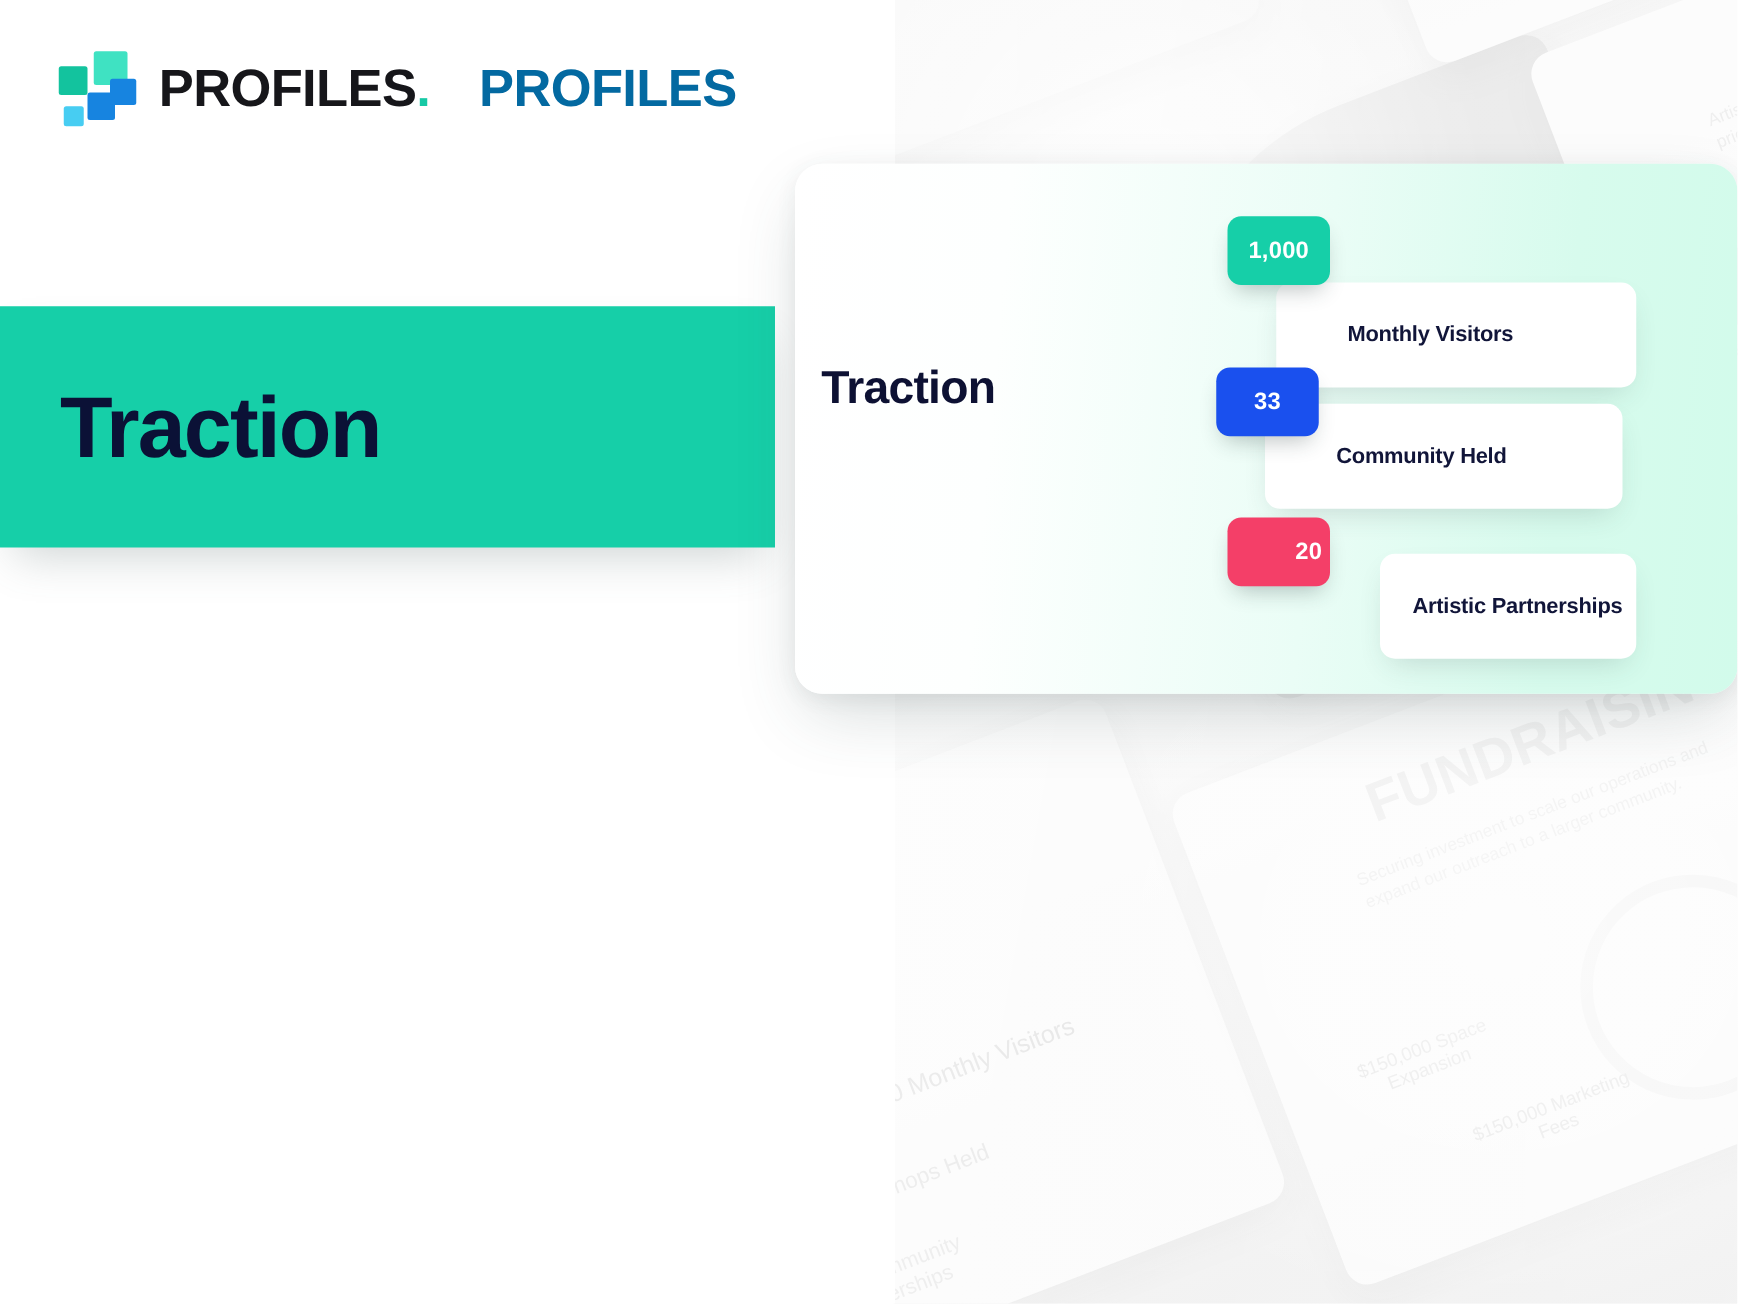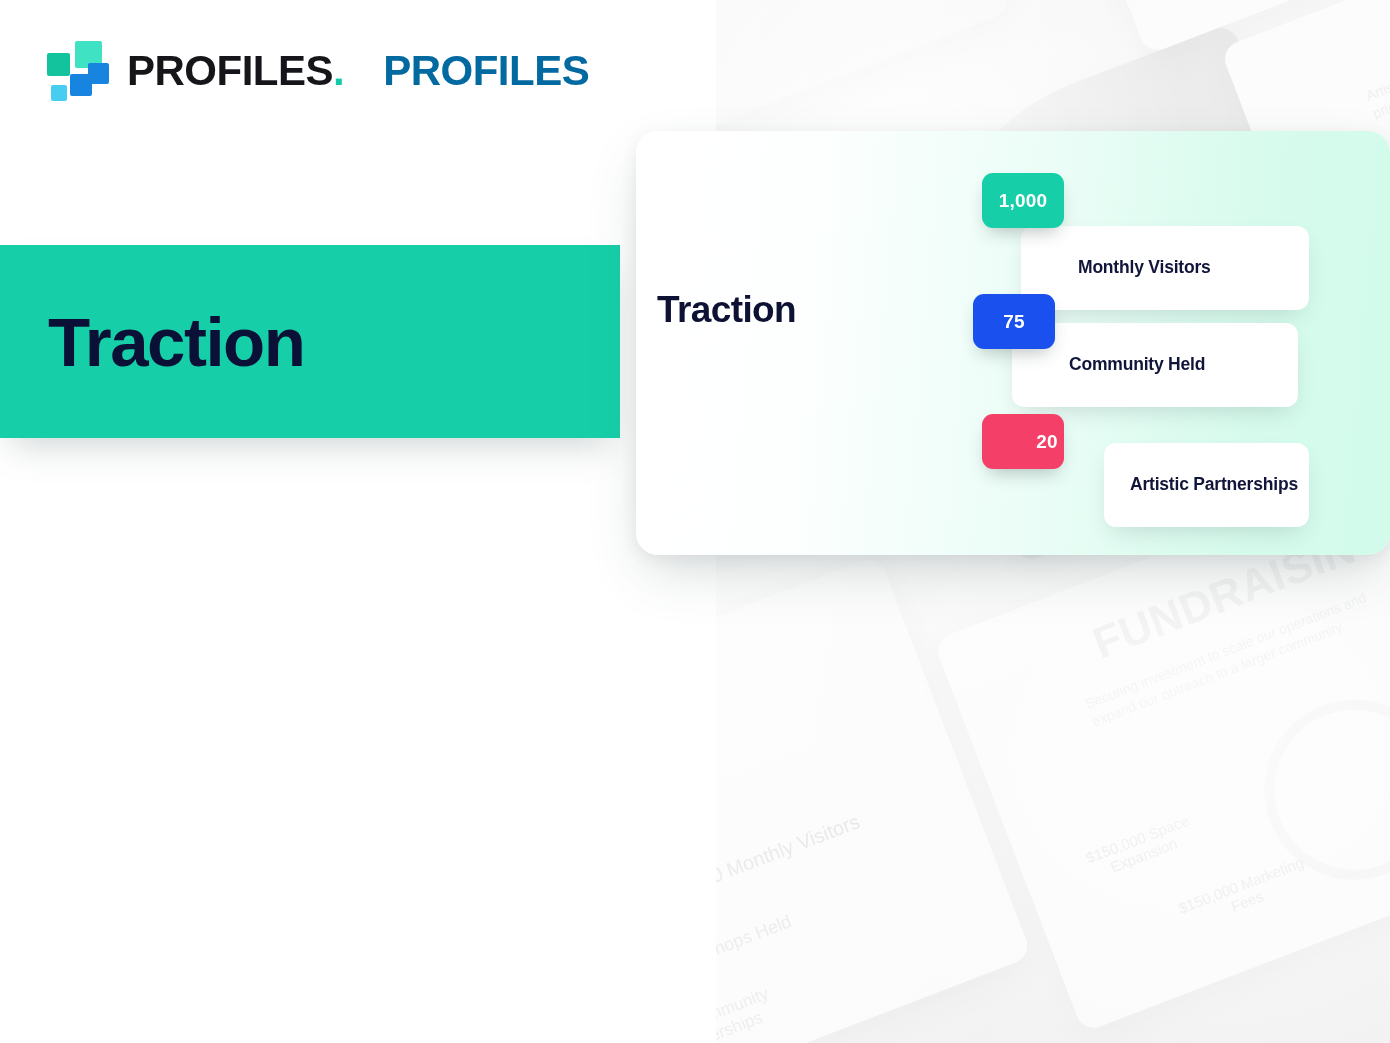--- a/index.html
+++ b/index.html
@@ -369,21 +369,21 @@
     <div class="metrics">
 
       <div class="metric-row row-1">
         <div class="chip">1,000</div>
         <div class="sheet">
           <span class="m-label">Monthly Visitors</span>
         </div>
       </div>
 
       <div class="metric-row row-2">
-        <div class="chip">75</div>
+        <div class="chip">33</div>
         <div class="sheet">
           <span class="m-label">Community Held</span>
         </div>
       </div>
 
       <div class="metric-row row-3">
         <div class="chip">20</div>
         <div class="sheet">
           <span class="m-label">Artistic Partnerships</span>
         </div>

